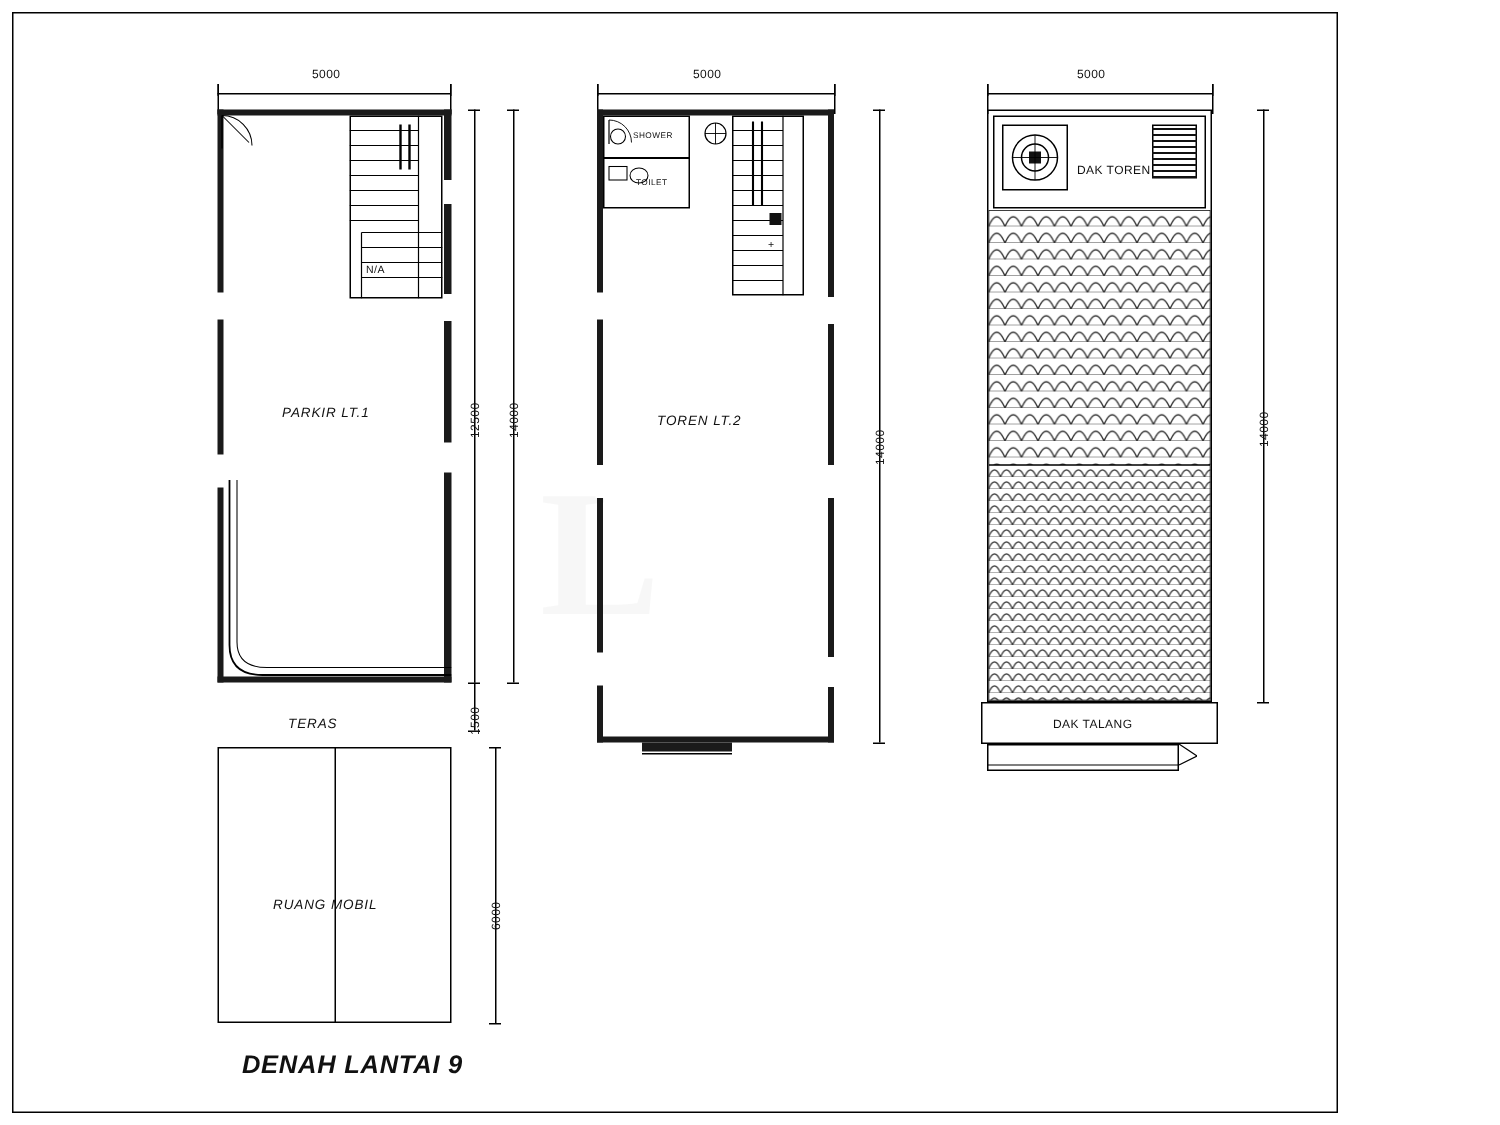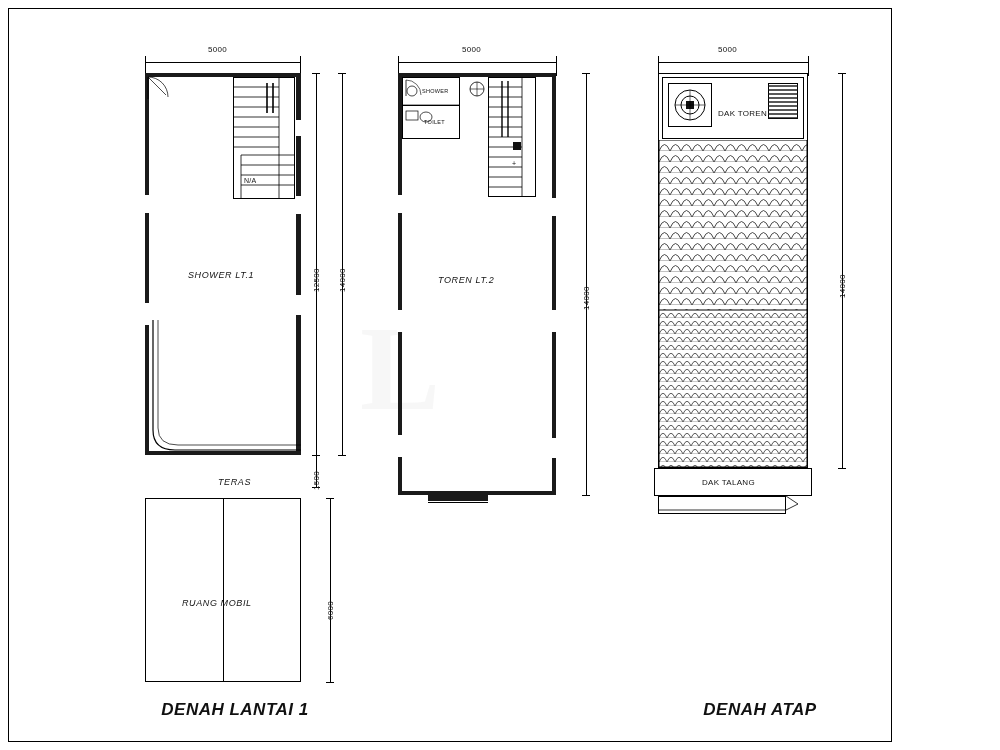--- a/index.html
+++ b/index.html
@@ -80,28 +80,28 @@
         <line x1="8" y1="108" x2="62" y2="108"></line>
         <line x1="8" y1="78" x2="8" y2="122"></line>
       </g>
       <g stroke="#000" stroke-width="1.6" fill="none">
         <line x1="34" y1="6" x2="34" y2="36"></line>
         <line x1="40" y1="6" x2="40" y2="36"></line>
       </g>
     </svg>
     <div class="lbl" style="left:124px;top:157px;font-size:7px;">N/A</div>
 
-    <div class="lbl big" style="left:68px;top:250px;">SHOWER LT.1</div>
+    <div class="lbl big" style="left:68px;top:250px;">PARKIR LT.1</div>
 
     <svg style="position:absolute;left:25px;top:300px;" width="156" height="136" viewBox="0 0 156 136">
       <path d="M8 0 L8 110 Q8 130 30 130 L156 130" stroke="#000" stroke-width="1.2" fill="none"></path>
       <path d="M13 0 L13 108 Q13 125 33 125 L156 125" stroke="#000" stroke-width="0.7" fill="none"></path>
     </svg>
 
-    <div class="lbl big" style="left:98px;top:457px;">TERAS</div>
+    <div class="lbl big" style="left:72px;top:457px;">TERAS</div>
 
     <div class="room" style="left:25px;top:478px;width:156px;height:184px;"></div>
     <div class="thin" style="left:103px;top:478px;width:1px;height:184px;"></div>
     <div class="lbl big" style="left:62px;top:578px;">RUANG MOBIL</div>
 
     <div class="dimline v" style="left:222px;top:53px;height:382px;"></div>
     <div class="tickv" style="left:218px;top:53px;"></div>
     <div class="tickv" style="left:218px;top:435px;"></div>
     <div class="lbl vert" style="left:218px;top:272px;transform:rotate(-90deg);">14000</div>
 
@@ -113,21 +113,21 @@
     <div class="dimline v" style="left:196px;top:435px;height:32px;"></div>
     <div class="tickv" style="left:192px;top:467px;"></div>
     <div class="lbl vert" style="left:192px;top:470px;transform:rotate(-90deg);">1500</div>
 
     <div class="dimline v" style="left:210px;top:478px;height:184px;"></div>
     <div class="tickv" style="left:206px;top:478px;"></div>
     <div class="tickv" style="left:206px;top:662px;"></div>
     <div class="lbl vert" style="left:206px;top:600px;transform:rotate(-90deg);">6000</div>
   </div>
 
-  <div class="ttl" style="left:120px;top:700px;width:230px;">DENAH LANTAI 1</div>
+  <div class="ttl" style="left:120px;top:700px;width:230px;">DENAH LANTAI 9</div>
 
   <div class="plan" style="left:380px;top:20px;width:230px;height:660px;">
 
     <div class="dimline h" style="left:18px;top:42px;width:158px;"></div>
     <div class="tick" style="left:18px;top:36px;"></div>
     <div class="tick" style="left:176px;top:36px;"></div>
     <div class="dimline v" style="left:18px;top:36px;height:20px;"></div>
     <div class="dimline v" style="left:176px;top:36px;height:20px;"></div>
     <div class="lbl" style="left:82px;top:25px;">5000</div>
 
@@ -267,15 +267,14 @@
       <line x1="128" y1="0" x2="140" y2="8" stroke="#000" stroke-width="0.8"></line>
       <line x1="128" y1="14" x2="140" y2="8" stroke="#000" stroke-width="0.8"></line>
     </svg>
 
     <div class="dimline v" style="left:202px;top:53px;height:395px;"></div>
     <div class="tickv" style="left:198px;top:53px;"></div>
     <div class="tickv" style="left:198px;top:448px;"></div>
     <div class="lbl vert" style="left:198px;top:278px;transform:rotate(-90deg);">14000</div>
   </div>
 
-  <div class="ttl" style="left:645px;top:700px;width:230px;">DENAH ATAP</div>
 
 </div>
 
 </body></html>

